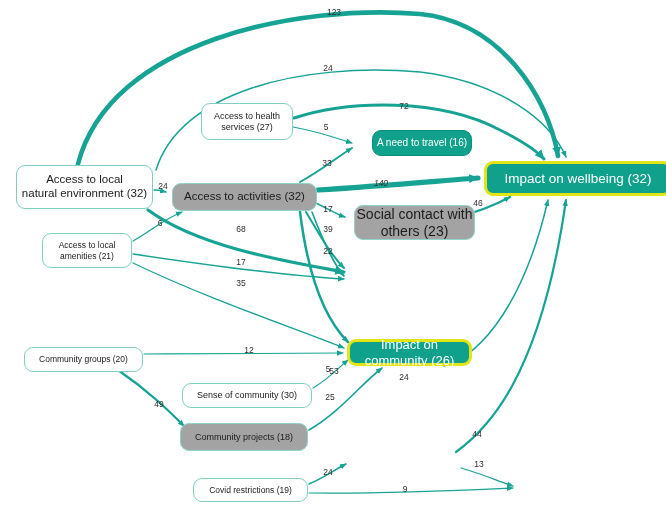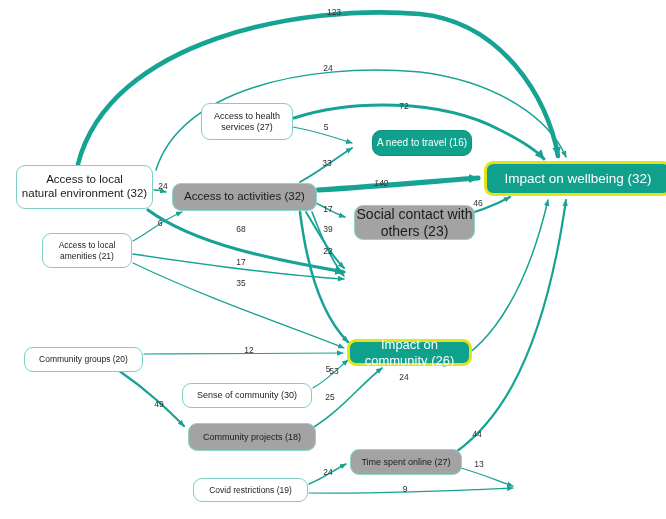--- a/index.html
+++ b/index.html
@@ -134,23 +134,20 @@
     </div>
   <div class="node n-white" style="left:24px;top:347px;width:119px;height:25px;font-size:8.5px;">
       <span>Community groups (20)</span>
     </div>
   <div class="node n-dark hl" style="left:347px;top:339px;width:125px;height:27px;font-size:13px;">
       <span>Impact on community (26)</span>
     </div>
   <div class="node n-white" style="left:182px;top:383px;width:130px;height:25px;font-size:9px;">
       <span>Sense of community (30)</span>
     </div>
-  <div class="node n-light" style="left:180px;top:423px;width:128px;height:28px;font-size:9px;margin-left:8px;">
+  <div class="node n-light" style="left:180px;top:423px;width:128px;height:28px;font-size:9px;">
       <span>Community projects (18)</span>
-    </div>
-  <div class="node n-light" style="left:350px;top:449px;width:112px;height:26px;font-size:9px;">
-      <span>Time spent online (27)</span>
     </div>
   <div class="node n-white" style="left:193px;top:478px;width:115px;height:24px;font-size:8.5px;">
       <span>Covid restrictions (19)</span>
     </div>
 
 </div>
 
 </body></html>

